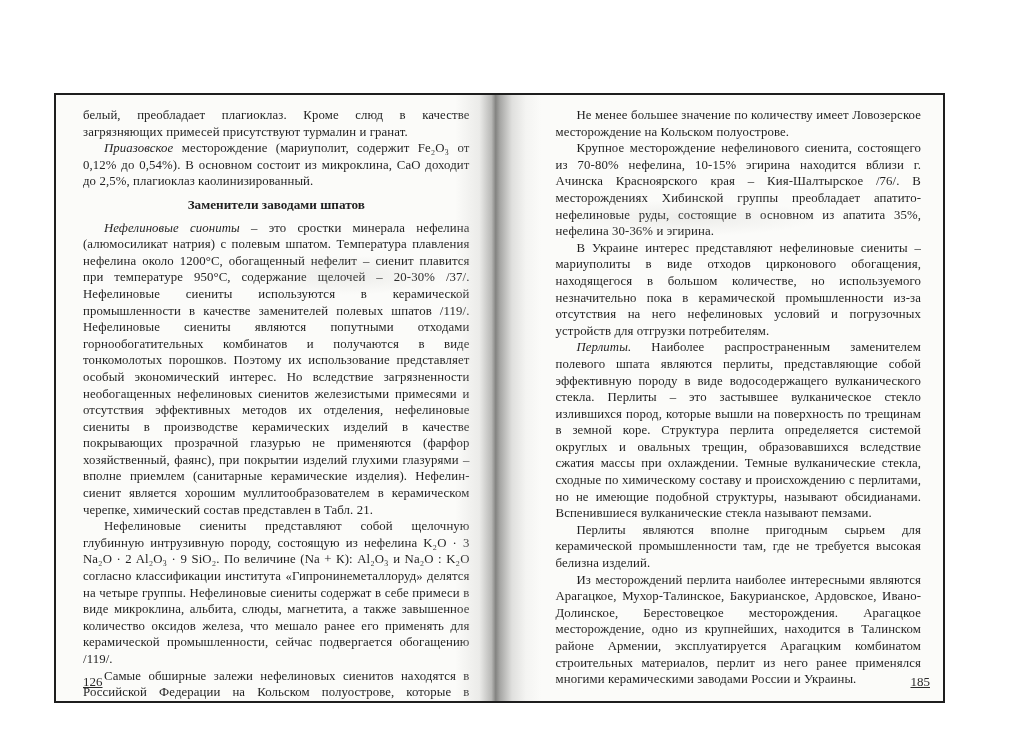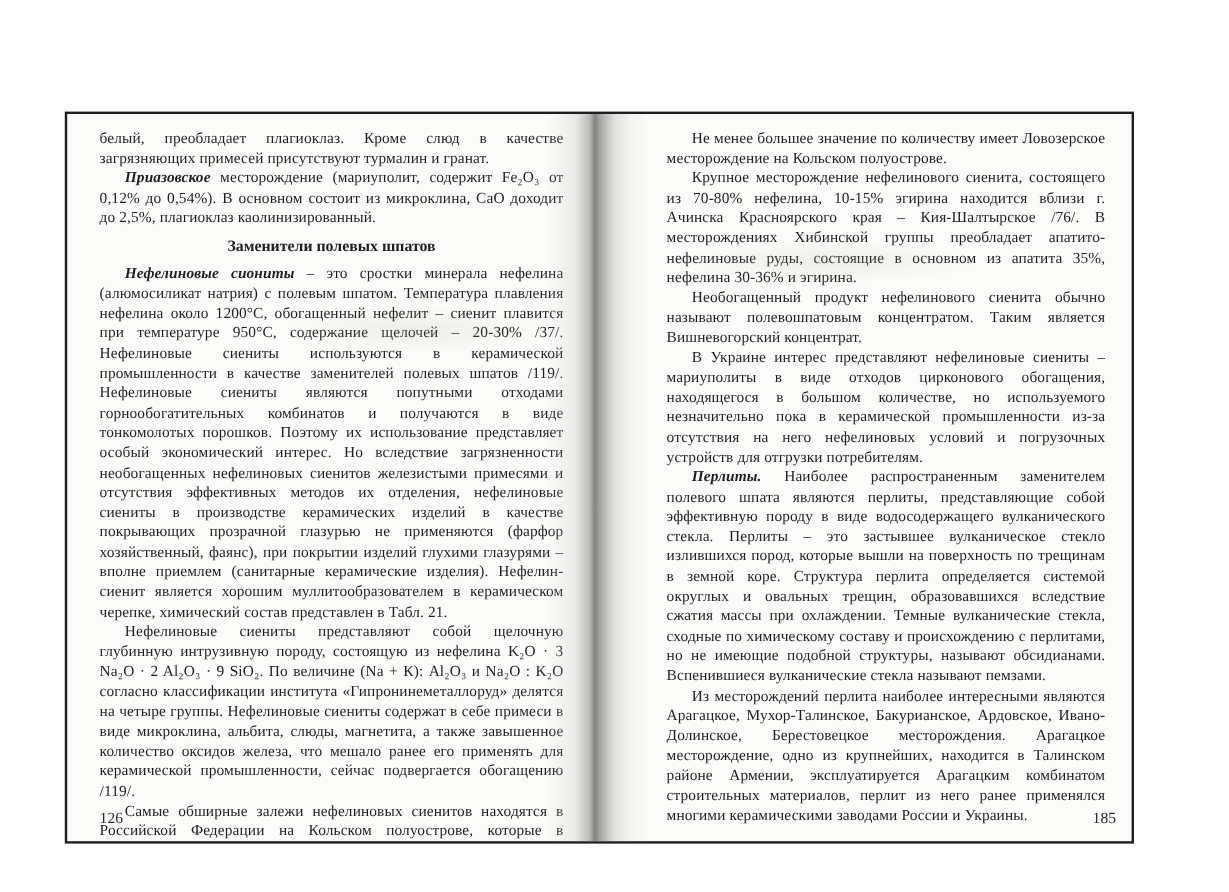--- a/index.html
+++ b/index.html
@@ -57,68 +57,69 @@
   .para {
     margin: 0;
     font-size: 12.8px;
     line-height: 16.6px;
     text-align: justify;
     letter-spacing: 0.1px;
   }
   .indent   { text-indent: 21px; }
   .noindent { text-indent: 0; }
   .lead {
-    font-weight: bold;
+    font-weight: normal;
     font-style: italic;
   }
   .heading {
     margin: 7px 0 6px 0;
     font-size: 13.2px;
     font-weight: bold;
     text-align: center;
     line-height: 16.6px;
   }
   .pagenum {
     position: absolute;
     bottom: 11px;
     font-size: 13px;
     color: #2a2a2a;
+    text-decoration: underline;
   }
   .pagenum-left  { left: 27px; }
   .pagenum-right { right: 13px; }
   .smudge {
     position: absolute;
     pointer-events: none;
     background: radial-gradient(ellipse at center, rgba(170,170,165,0.18) 0%, rgba(170,170,165,0) 70%);
   }
 </style>
 </head>
 <body>
 
 <div class="canvas">
   <div class="spread">
 
     <div class="page page-left">
       <p class="para noindent">белый, преобладает плагиоклаз. Кроме слюд в качестве загрязняющих примесей присутствуют турмалин и гранат.</p>
       <p class="para indent"><span class="lead">Приазовское</span><span> месторождение (мариуполит, содержит Fe₂O₃ от 0,12% до 0,54%). В основном состоит из микроклина, СаО доходит до 2,5%, плагиоклаз каолинизированный.</span></p>
-      <h3 class="heading">Заменители полевых шпатов</h3>
+      <h3 class="heading">Заменители заводами шпатов</h3>
       <p class="para indent"><span class="lead">Нефелиновые сиониты</span><span> – это сростки минерала нефелина (алюмосиликат натрия) с полевым шпатом. Температура плавления нефелина около 1200°С, обогащенный нефелит – сиенит плавится при температуре 950°С, содержание щелочей – 20-30% /37/. Нефелиновые сиениты используются в керамической промышленности в качестве заменителей полевых шпатов /119/. Нефелиновые сиениты являются попутными отходами горнообогатительных комбинатов и получаются в виде тонкомолотых порошков. Поэтому их использование представляет особый экономический интерес. Но вследствие загрязненности необогащенных нефелиновых сиенитов железистыми примесями и отсутствия эффективных методов их отделения, нефелиновые сиениты в производстве керамических изделий в качестве покрывающих прозрачной глазурью не применяются (фарфор хозяйственный, фаянс), при покрытии изделий глухими глазурями – вполне приемлем (санитарные керамические изделия). Нефелин-сиенит является хорошим муллитообразователем в керамическом черепке, химический состав представлен в Табл. 21.</span></p>
       <p class="para indent">Нефелиновые сиениты представляют собой щелочную глубинную интрузивную породу, состоящую из нефелина K₂O · 3 Na₂O · 2 Al₂O₃ · 9 SiO₂. По величине (Na + К): Al₂O₃ и Na₂O : K₂O согласно классификации института «Гипронинеметаллоруд» делятся на четыре группы. Нефелиновые сиениты содержат в себе примеси в виде микроклина, альбита, слюды, магнетита, а также завышенное количество оксидов железа, что мешало ранее его применять для керамической промышленности, сейчас подвергается обогащению /119/.</p>
       <p class="para indent">Самые обширные залежи нефелиновых сиенитов находятся в Российской Федерации на Кольском полуострове, которые в основном представлены калий-натриевыми сиенитами в Апатитском районе Мурманской области.</p>
       <div class="pagenum pagenum-left">126</div>
       <div class="smudge" style="left:180px; top:160px; width:220px; height:40px;"></div>
     </div>
 
     <div class="spine"></div>
 
     <div class="page page-right">
       <p class="para indent">Не менее большее значение по количеству имеет Ловозерское месторождение на Кольском полуострове.</p>
       <p class="para indent">Крупное месторождение нефелинового сиенита, состоящего из 70-80% нефелина, 10-15% эгирина находится вблизи г. Ачинска Красноярского края – Кия-Шалтырское /76/. В месторождениях Хибинской группы преобладает апатито-нефелиновые руды, состоящие в основном из апатита 35%, нефелина 30-36% и эгирина.</p>
-      <p class="para indent">Необогащенный продукт нефелинового сиенита обычно называют полевошпатовым концентратом. Таким является Вишневогорский концентрат.</p>
       <p class="para indent">В Украине интерес представляют нефелиновые сиениты – мариуполиты в виде отходов цирконового обогащения, находящегося в большом количестве, но используемого незначительно пока в керамической промышленности из-за отсутствия на него нефелиновых условий и погрузочных устройств для отгрузки потребителям.</p>
       <p class="para indent"><span class="lead">Перлиты.</span><span> Наиболее распространенным заменителем полевого шпата являются перлиты, представляющие собой эффективную породу в виде водосодержащего вулканического стекла. Перлиты – это застывшее вулканическое стекло излившихся пород, которые вышли на поверхность по трещинам в земной коре. Структура перлита определяется системой округлых и овальных трещин, образовавшихся вследствие сжатия массы при охлаждении. Темные вулканические стекла, сходные по химическому составу и происхождению с перлитами, но не имеющие подобной структуры, называют обсидианами. Вспенившиеся вулканические стекла называют пемзами.</span></p>
+      <p class="para indent">Перлиты являются вполне пригодным сырьем для керамической промышленности там, где не требуется высокая белизна изделий.</p>
       <p class="para indent">Из месторождений перлита наиболее интересными являются Арагацкое, Мухор-Талинское, Бакурианское, Ардовское, Ивано-Долинское, Берестовецкое месторождения. Арагацкое месторождение, одно из крупнейших, находится в Талинском районе Армении, эксплуатируется Арагацким комбинатом строительных материалов, перлит из него ранее применялся многими керамическими заводами России и Украины.</p>
       <div class="pagenum pagenum-right">185</div>
       <div class="smudge" style="left:60px; top:105px; width:260px; height:36px;"></div>
     </div>
 
   </div>
 </div>
 
 </body></html>

